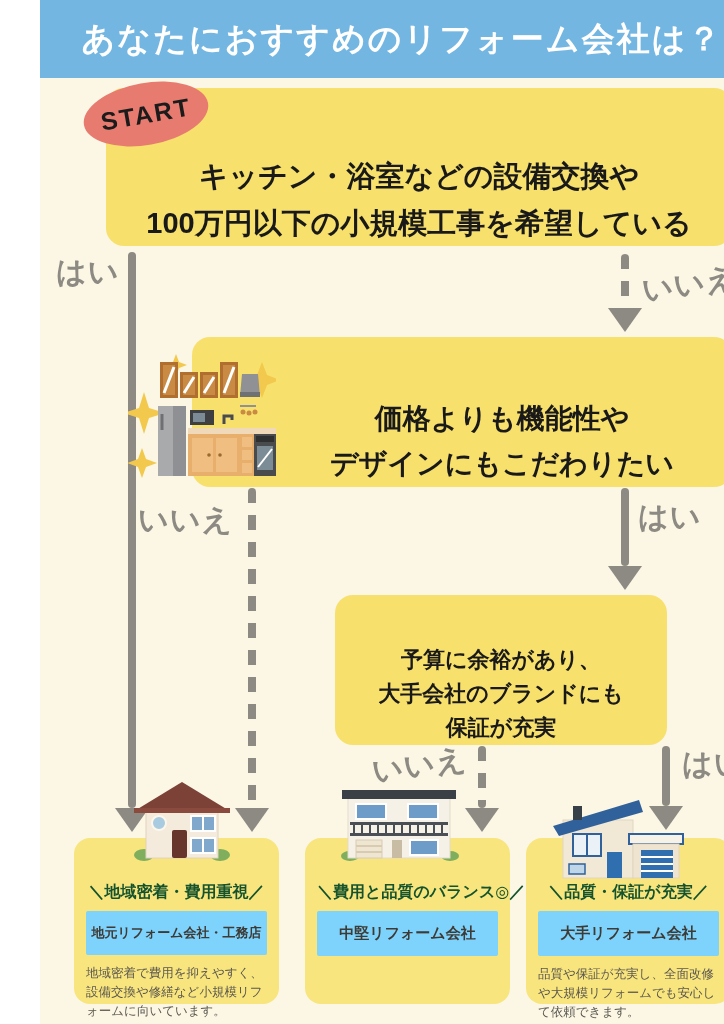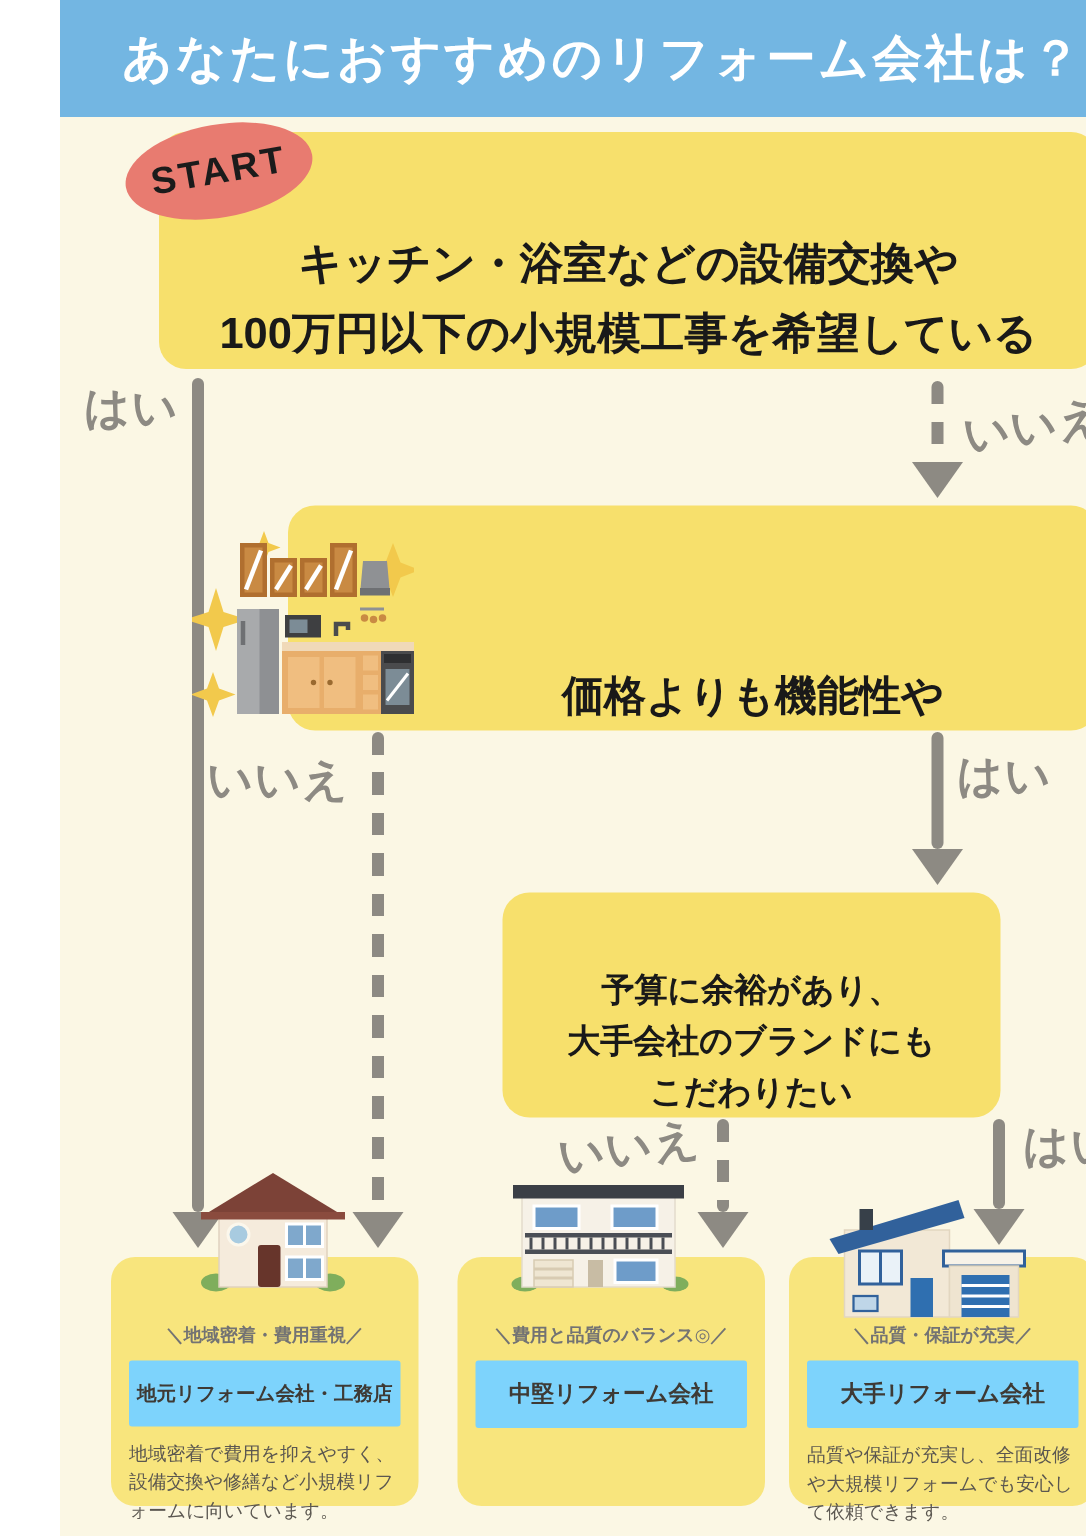--- a/index.html
+++ b/index.html
@@ -49,21 +49,21 @@
     position:absolute;color:var(--arrow,#8D8A83);font-size:30px;font-weight:bold;
     letter-spacing:1px;z-index:3;white-space:nowrap;
   }
   .tilt{transform:rotate(-8deg);}
   
   .rbox{
     position:absolute;top:838px;width:205px;height:166px;
     background:var(--rbox-bg,#F8E57D);border-radius:16px;
     box-sizing:border-box;padding:44px 12px 10px;z-index:2;
   }
-  .rbox .tag{font-size:12px;font-weight:bold;color:#737373;text-align:center;margin-bottom:8px;white-space:nowrap;}
+  .rbox .tag{font-size:16px;font-weight:bold;color:#14532d;text-align:center;margin-bottom:8px;white-space:nowrap;}
   .rbox .rtitle{
     background:#7dd3fc;border-radius:2px;padding:13px 4px;text-align:center;
     font-weight:bold;color:#3E3A35;font-size:15px;white-space:nowrap;
   }
   .rbox .rtitle.small{font-size:13px;}
   .rbox .desc{
     margin-top:9px;font-size:12.5px;color:#5B5750;line-height:1.5;
     text-align:left;word-break:break-all;
   }
   
@@ -114,26 +114,27 @@
     <div class="qline">キッチン・浴室などの設備交換や</div>
     <div class="qline">100万円以下の小規模工事を希望している</div>
   </div>
 
   <div class="start-badge">
     <span>START</span>
   </div>
 
   <div class="qbox q2">
     <div class="qline">価格よりも機能性や</div>
+    <div class="qline">デザインにもこだわりたい</div>
   </div>
 
   <div class="qbox q3">
     <div class="qline">予算に余裕があり、</div>
     <div class="qline">大手会社のブランドにも</div>
-    <div class="qline">こだわりたい</div>
+    <div class="qline">保証が充実</div>
   </div>
 
   <svg class="illu" style="left:88px;top:348px;" width="148" height="136" viewBox="0 0 148 136">
 
     <path d="M16 44 l5 16 16 5 -16 5 -5 16 -5 -16 -16 -5 16 -5 z" fill="#F2C94C"></path>
     <path d="M14 100 l4 11 11 4 -11 4 -4 11 -4 -11 -11 -4 11 -4 z" fill="#F2C94C"></path>
     <path d="M48 6 l3 8 8 3 -8 3 -3 8 -3 -8 -8 -3 8 -3 z" fill="#F2C94C"></path>
     <path d="M134 14 l5 13 13 5 -13 5 -5 13 -5 -13 -13 -5 13 -5 z" fill="#F2C94C"></path>
 
     <g>

